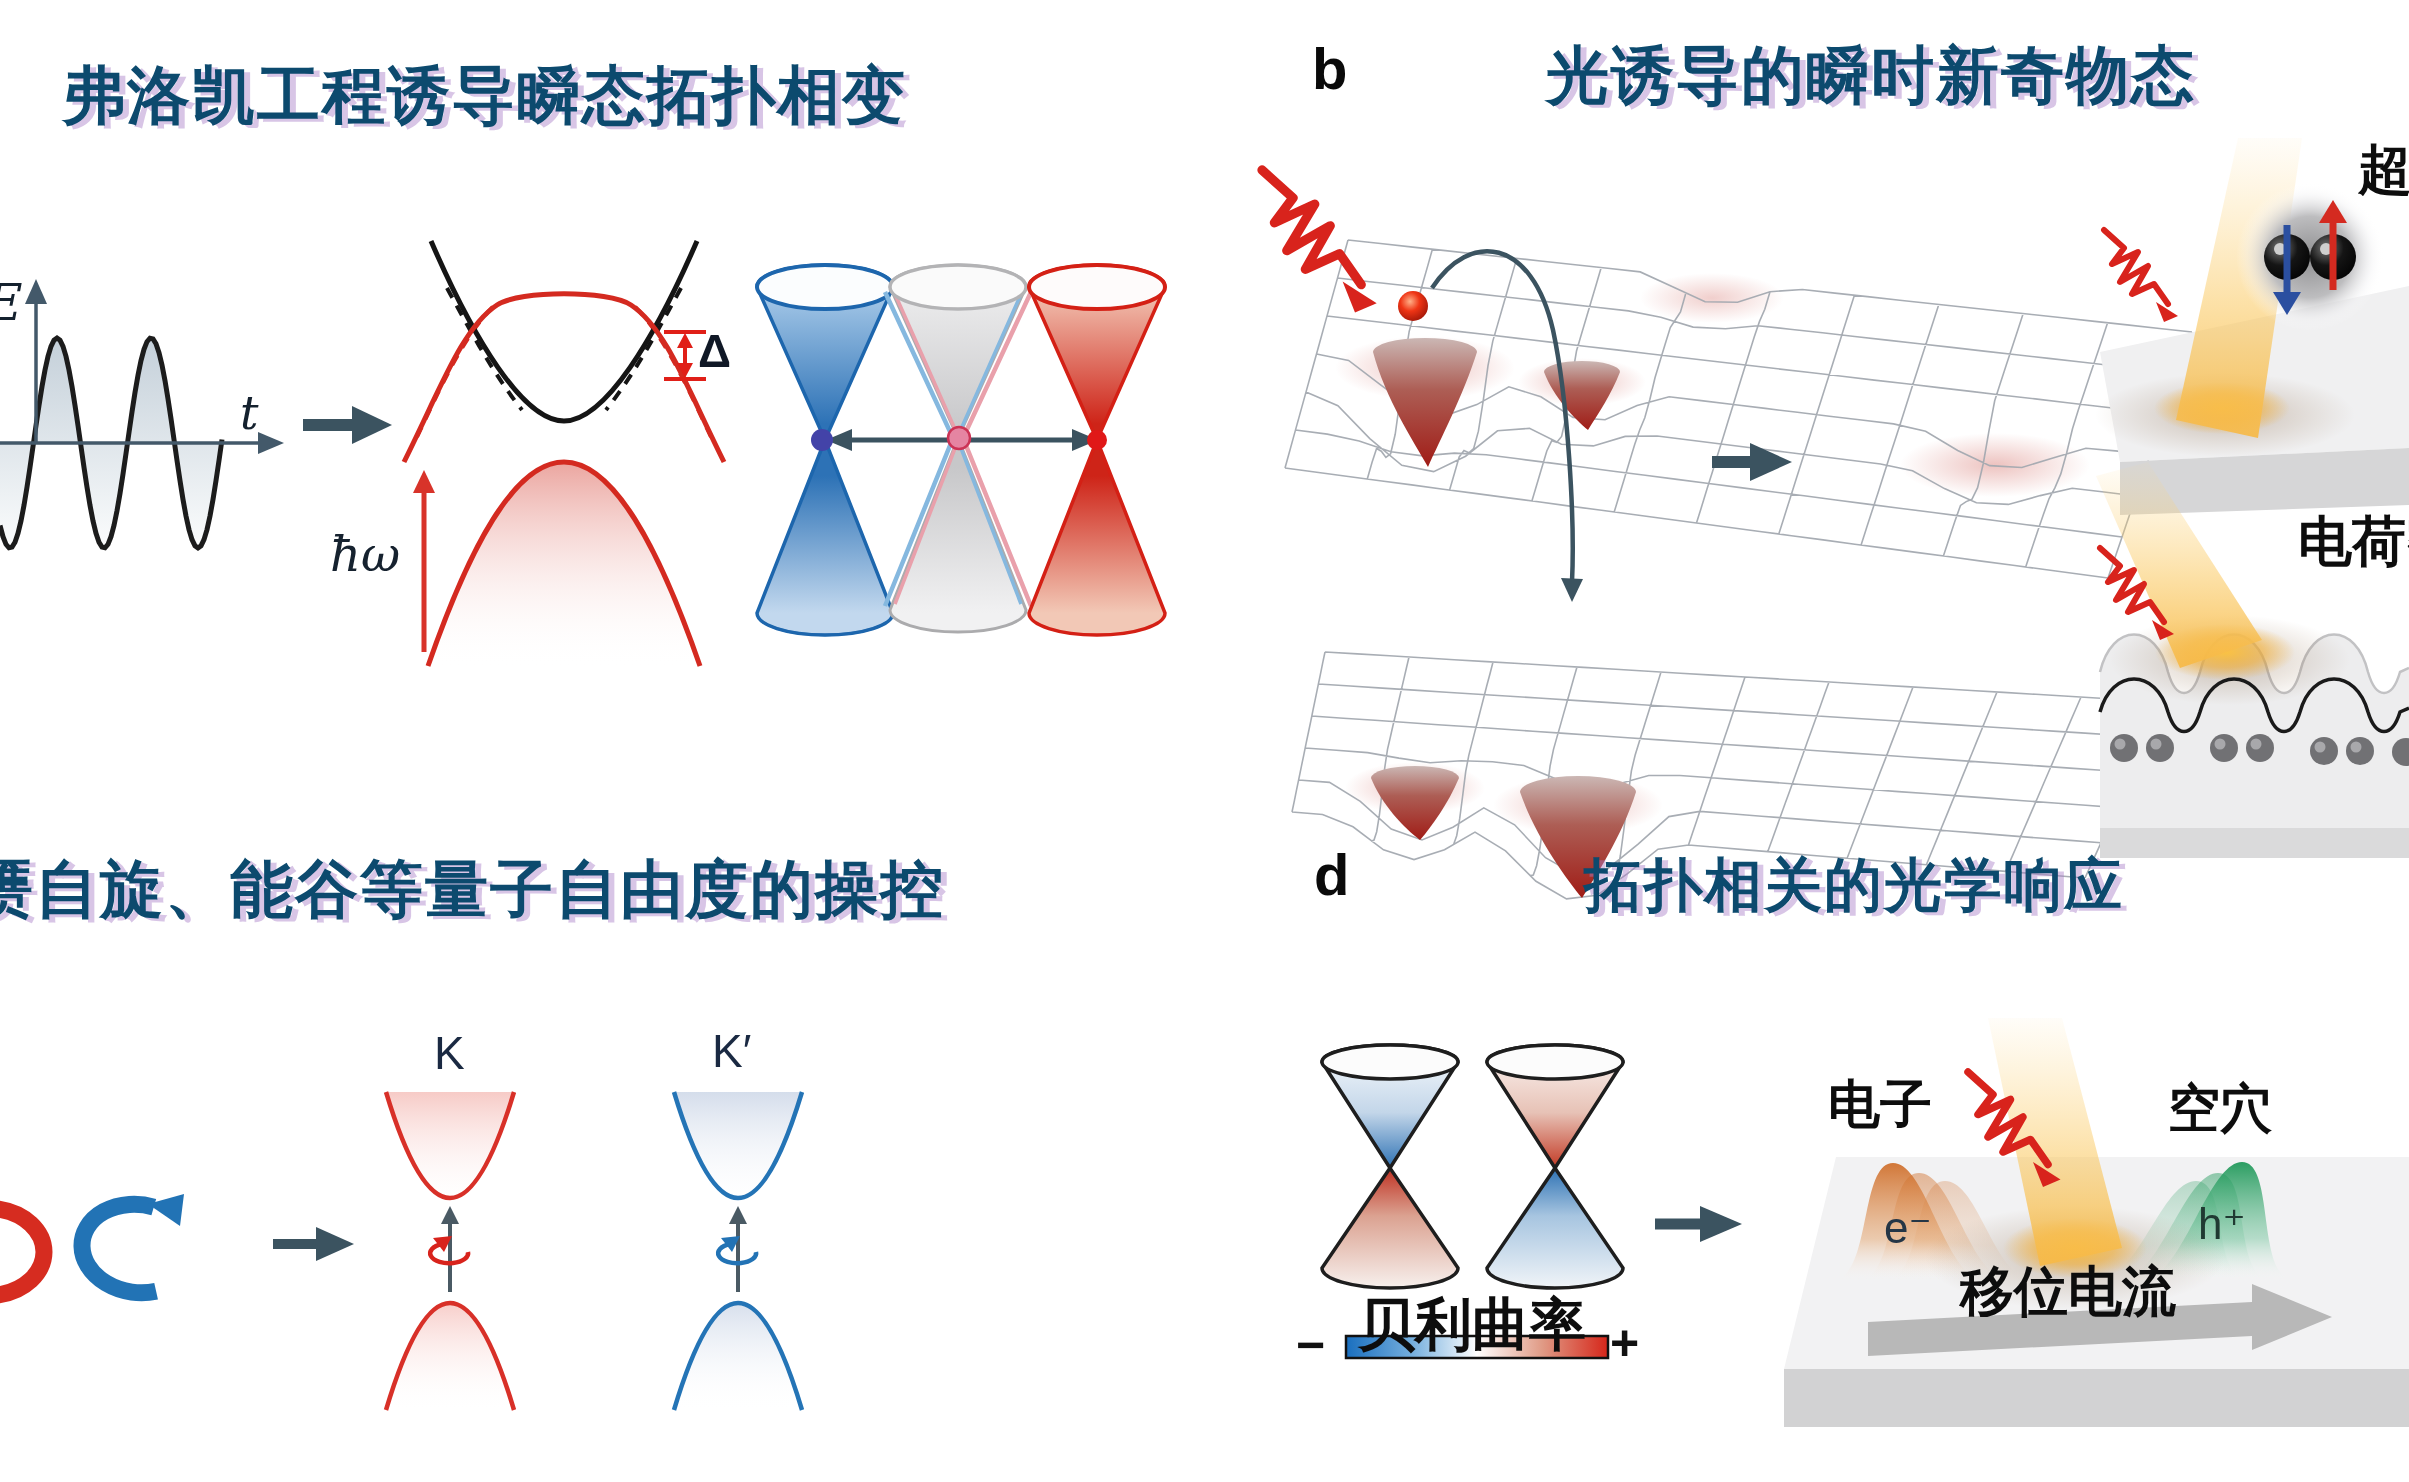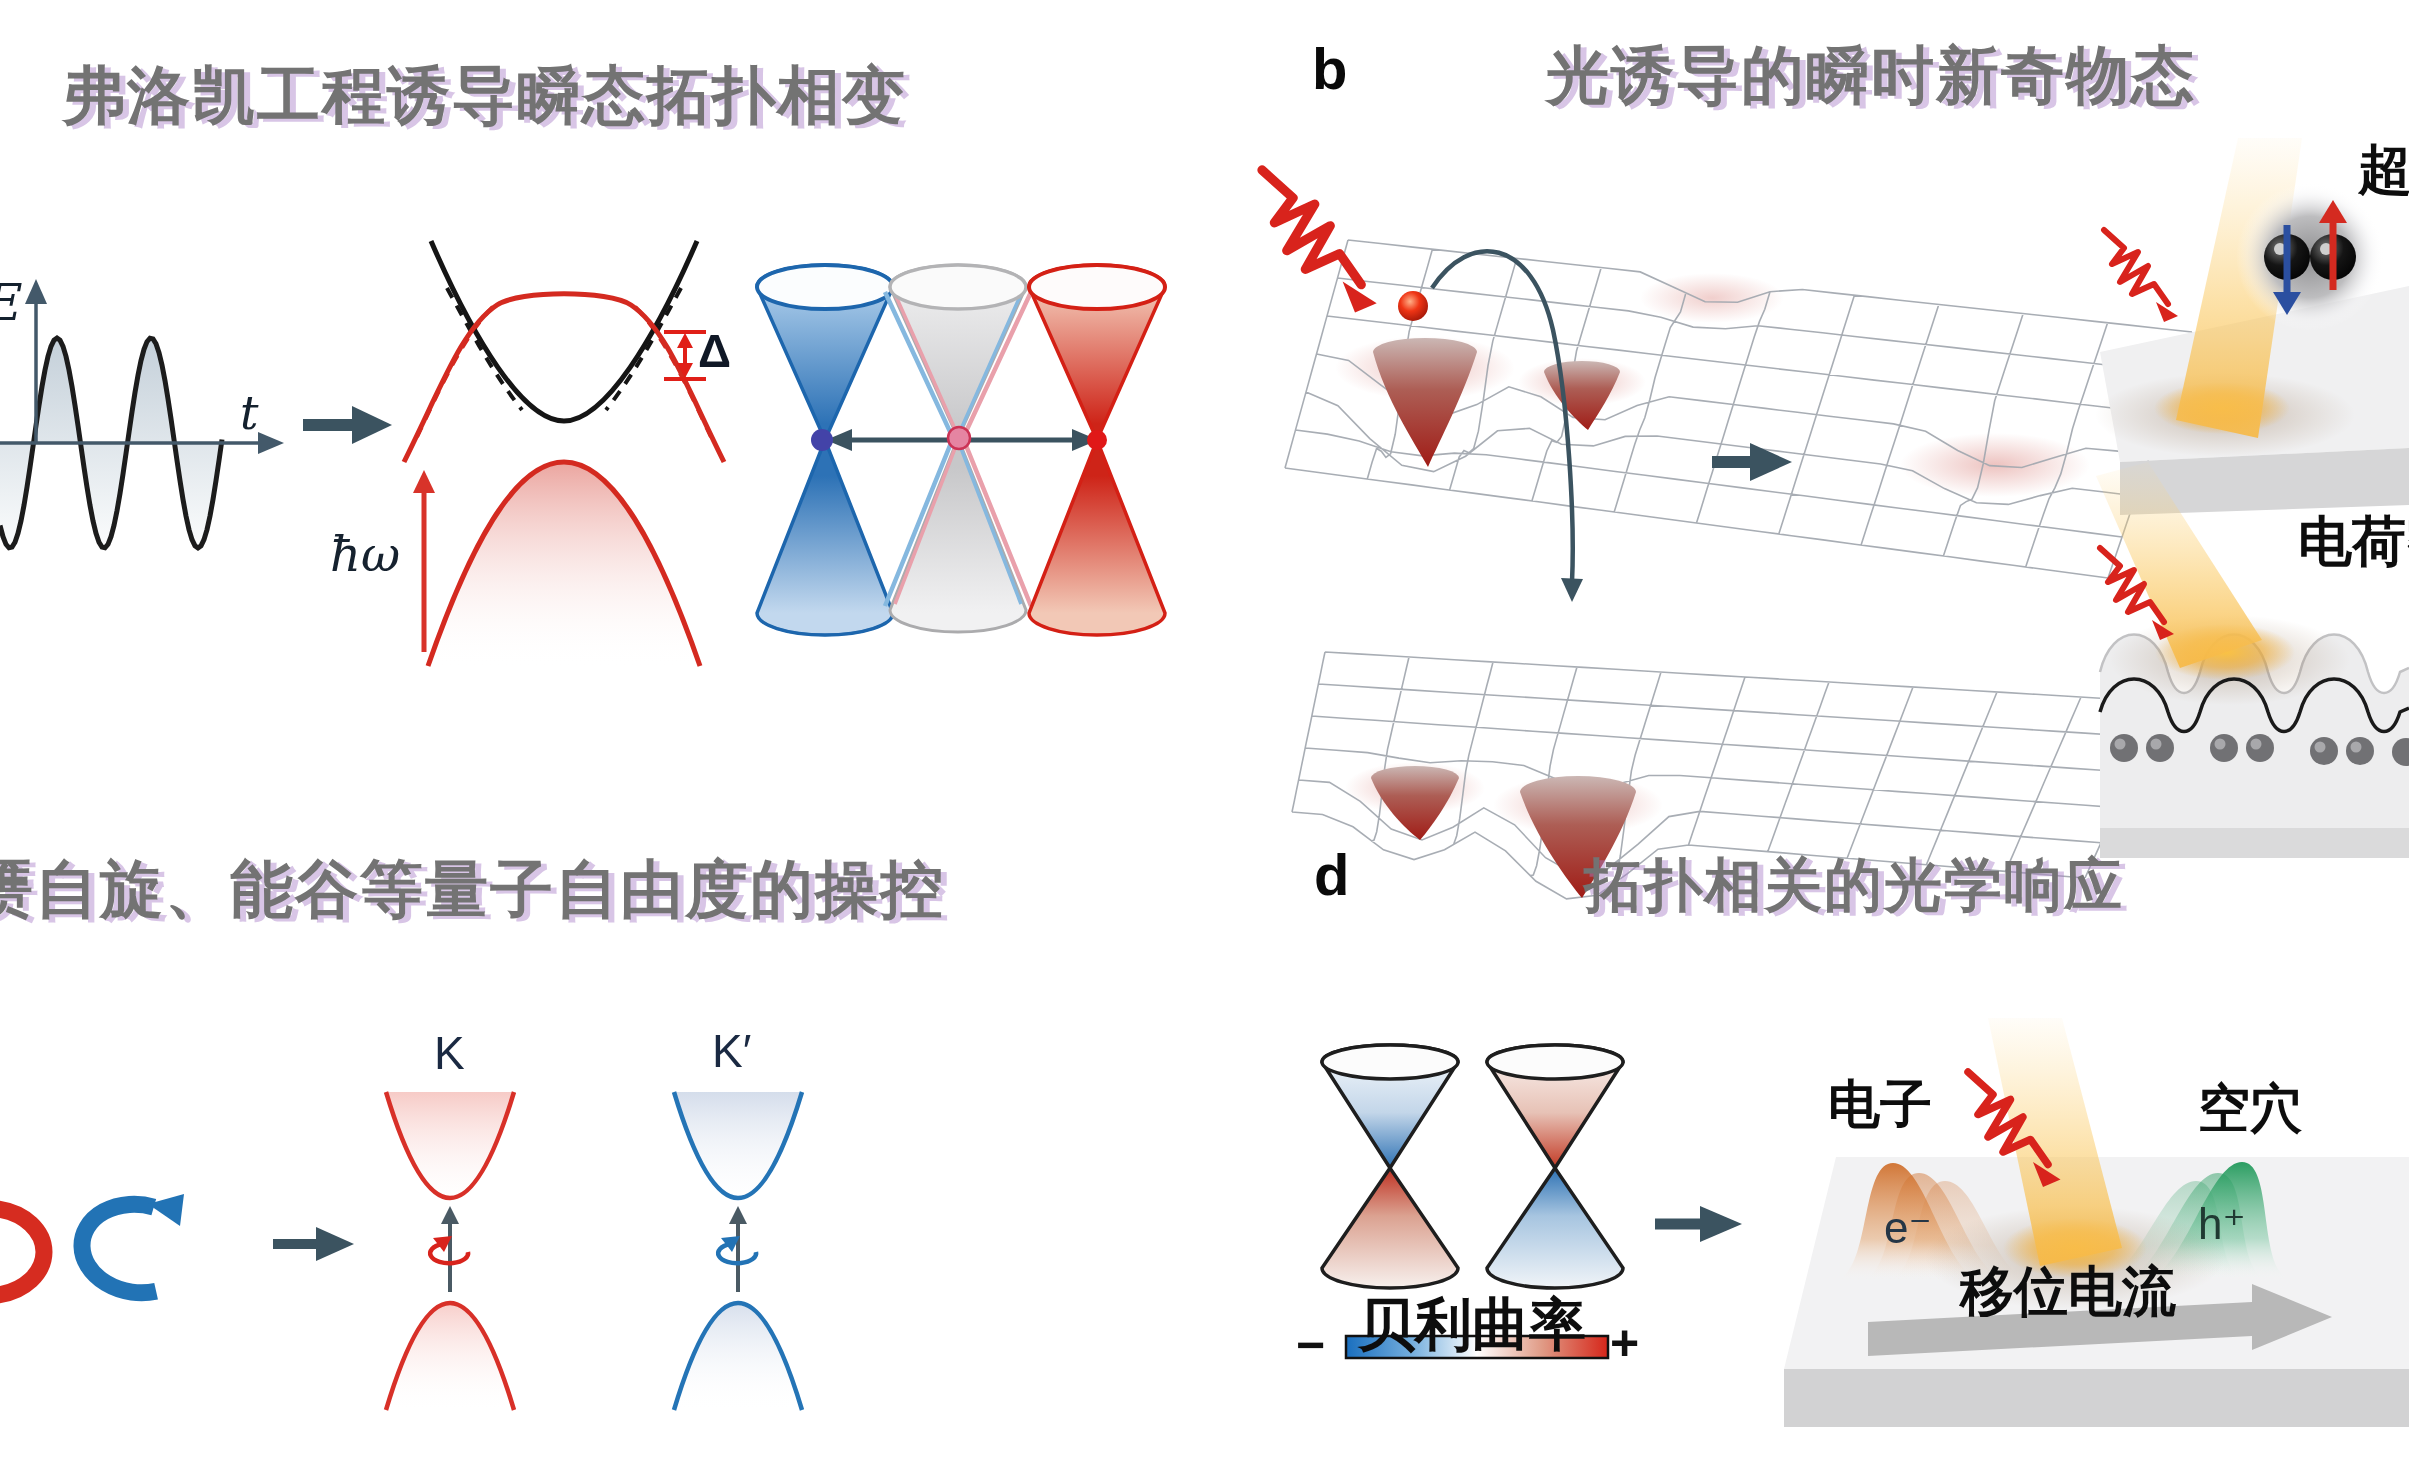--- a/index.html
+++ b/index.html
@@ -1,20 +1,20 @@
 <!DOCTYPE html>
 <html><head>
 <meta charset="utf-8">
 <style>
   html,body{margin:0;padding:0;background:#ffffff;}
   #stage{position:relative;width:2409px;height:1482px;overflow:hidden;background:#ffffff;
          font-family:"Liberation Sans","DejaVu Sans",sans-serif;}
   #art{position:absolute;left:0;top:0;}
   .txt{position:absolute;line-height:1;white-space:nowrap;z-index:5;}
-  .cjk-title{color:#737373;font-weight:800;font-size:63px;letter-spacing:2px;
+  .cjk-title{color:#0c4a6e;font-weight:800;font-size:63px;letter-spacing:2px;
              text-shadow:6px 3px 0 rgba(168,126,200,.45);}
   .panel-letter{color:#0a0a0a;font-weight:800;font-size:58px;}
   .cjk-black{color:#0d0d0d;font-weight:600;}
   .math{font-family:"DejaVu Serif","Liberation Serif",serif;font-style:italic;}
   .clip{overflow:hidden;}
   #meshU,#meshL{fill:none;stroke:#a3a9b0;stroke-width:1.6;opacity:.95;}
 </style>
 </head>
 <body>
 
@@ -386,21 +386,21 @@
 
 <div class="txt math" style="left:-14px;top:278px;font-size:50px;color:#14212e;">E</div>
 <div class="txt math" style="left:240px;top:390px;font-size:46px;color:#14212e;">t</div>
 <div class="txt math" style="left:330px;top:530px;font-size:48px;color:#16222f;">ħω</div>
 <div class="txt" style="left:698px;top:328px;font-size:46px;font-weight:700;color:#101826;">Δ</div>
 
 <div class="txt" style="left:434px;top:1030px;font-size:46px;color:#1a2942;">K</div>
 <div class="txt" style="left:712px;top:1028px;font-size:46px;color:#1a2942;">K′</div>
 
 <div class="txt cjk-black" style="left:1828px;top:1078px;font-size:52px;">电子</div>
-<div class="txt cjk-black" style="left:2168px;top:1082px;font-size:52px;margin-left:30px;">空穴</div>
+<div class="txt cjk-black" style="left:2168px;top:1082px;font-size:52px;">空穴</div>
 <div class="txt" style="left:1884px;top:1206px;font-size:44px;color:#253646;">e⁻</div>
 <div class="txt" style="left:2198px;top:1202px;font-size:44px;color:#203a32;">h⁺</div>
 <div class="txt cjk-black" style="left:1960px;top:1264px;font-size:54px;">移位电流</div>
 <div class="txt cjk-black" style="left:1358px;top:1296px;font-size:57px;">贝利曲率</div>
 <div class="txt" style="left:1296px;top:1320px;font-size:50px;font-weight:700;color:#111;">−</div>
 <div class="txt" style="left:1610px;top:1318px;font-size:50px;font-weight:700;color:#111;">+</div>
 
 </div>
 
 </body></html>

